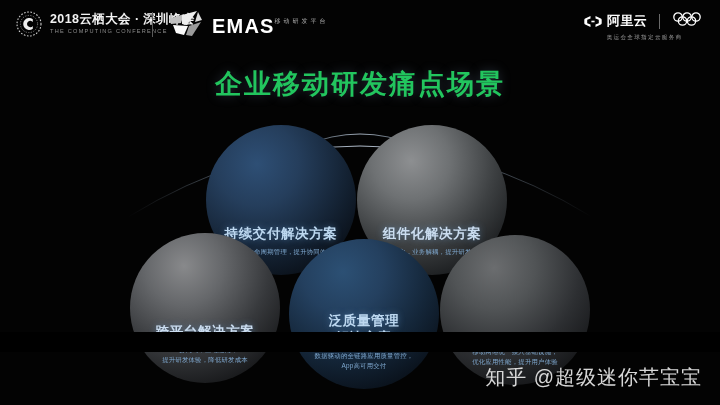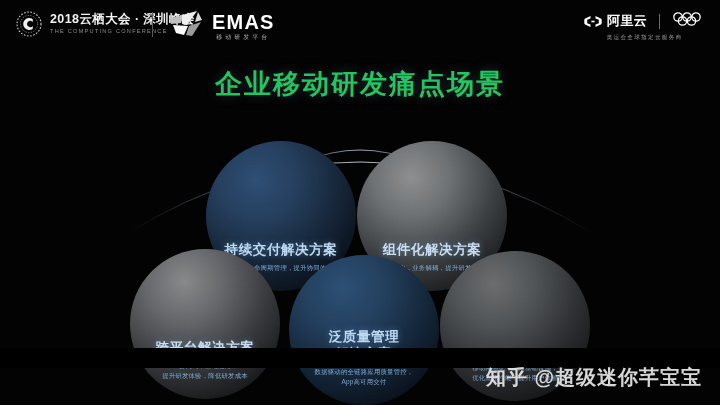--- a/index.html
+++ b/index.html
@@ -74,21 +74,20 @@
   .emas-block {
     position: absolute;
     left: 168px;
     top: 10px;
     display: flex;
     align-items: center;
     gap: 4px;
   }
   .emas-txt {
     display: flex;
-    flex-direction: column;
     line-height: 1;
   }
   .emas-name {
     font-size: 20px;
     font-weight: 600;
     letter-spacing: 1.2px;
     color: #ffffff;
   }
   .emas-sub {
     margin-top: 2px;
@@ -146,21 +145,21 @@
     font-weight: bold;
     letter-spacing: 2px;
     color: #22c55e;
     text-shadow: 0 0 12px rgba(140,170,210,0.28);
   }
 
   
   .diagram {
     position: absolute;
     left: 0;
-    top: 105px;
+    top: 89px;
     width: 608px;
     height: 250px;
   }
   .arcs {
     position: absolute;
     left: 0; top: 0;
     width: 720px;
     height: 250px;
     pointer-events: none;
   }
@@ -227,21 +226,21 @@
     height: 20px;
     background: #000;
   }
 
   
   .watermark {
     position: absolute;
     right: 18px;
     bottom: 14px;
     font-size: 20px;
-    font-weight: bold;
+    font-weight: normal;
     color: #e9e9e9;
     letter-spacing: 1px;
     opacity: 0.92;
   }
 </style>
 </head>
 <body>
 
 <div class="slide">
 

